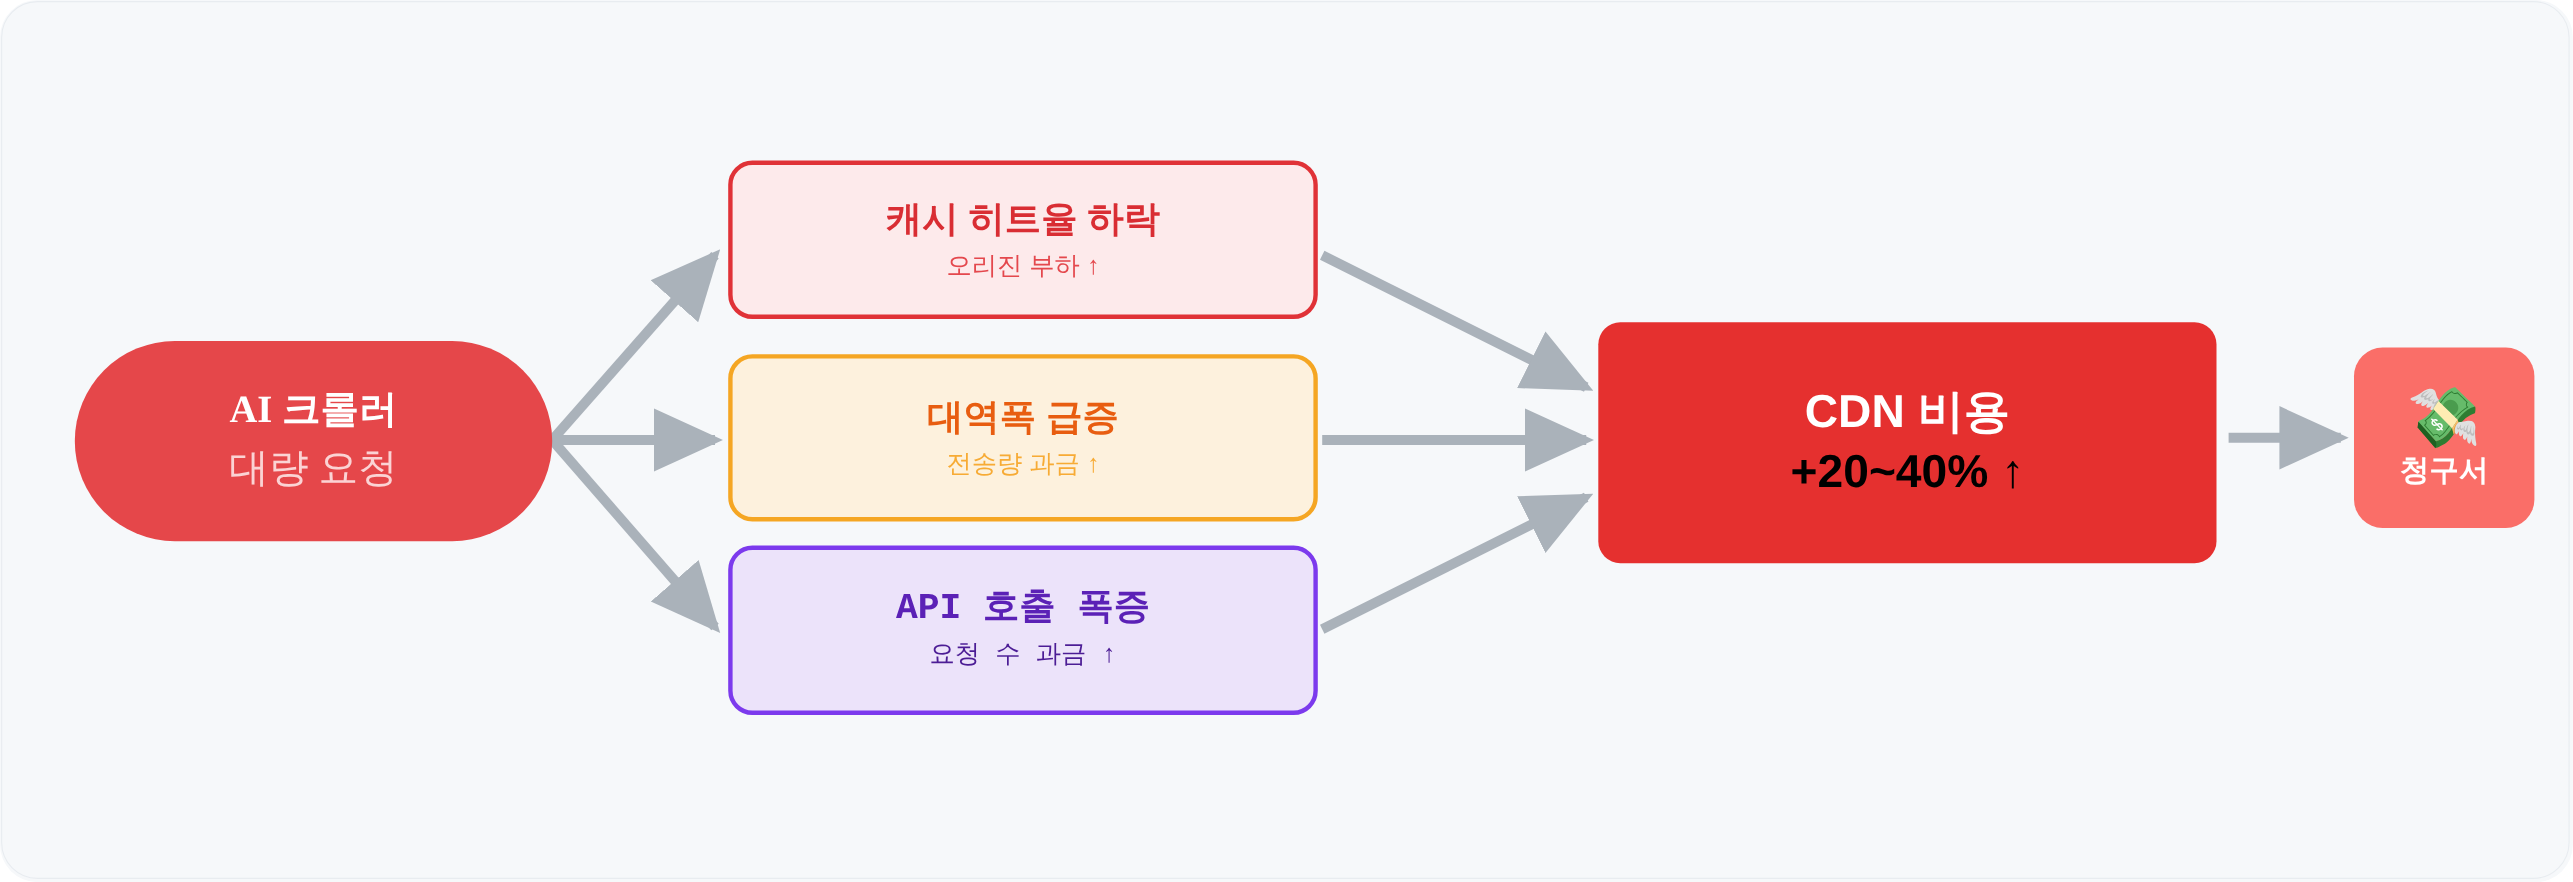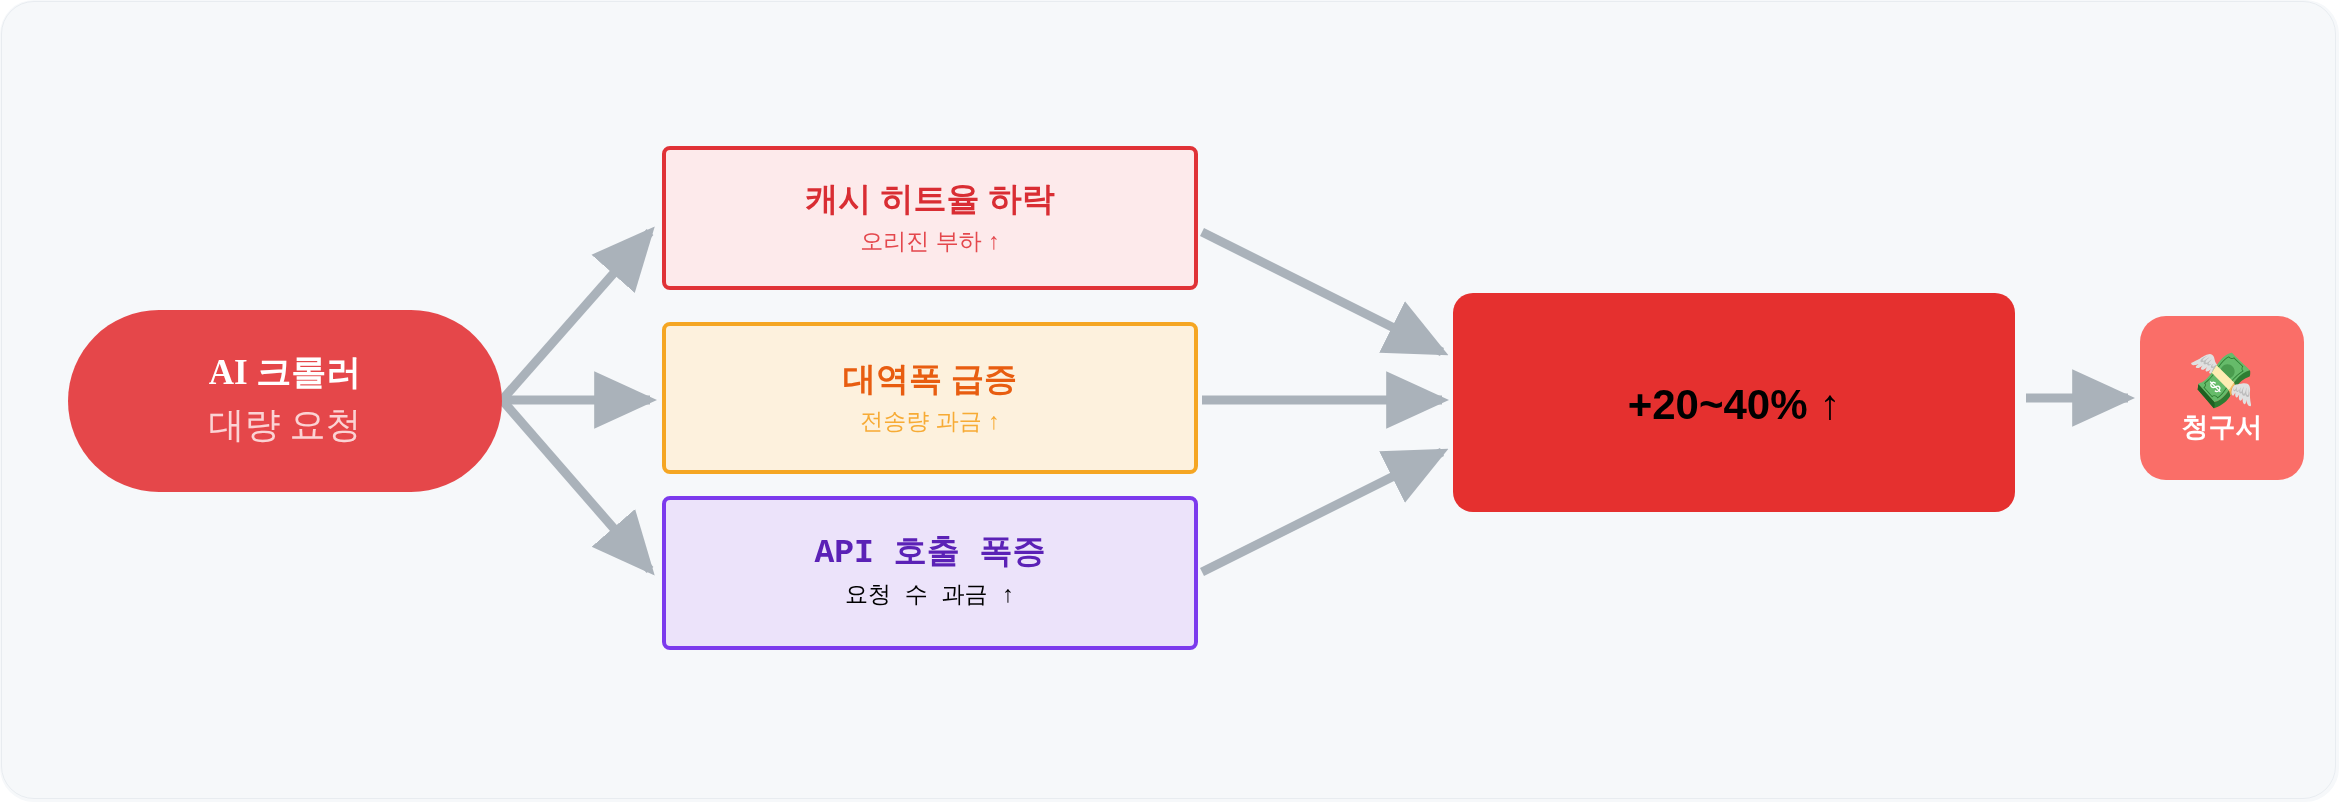--- a/index.html
+++ b/index.html
@@ -85,21 +85,21 @@
     line-height: 1.3;
     margin-top: 8px;
   }
 
   
   .stage {
     left: 662px;
     width: 536px;
     border-width: 4px;
     border-style: solid;
-    border-radius: 8px;
+    border-radius: 22px;
   }
   .stage .n-title {
     font-size: 33px;
     font-weight: bold;
     line-height: 1.15;
   }
   .stage .n-sub {
     font-size: 23px;
     line-height: 1.3;
     margin-top: 9px;
@@ -124,21 +124,21 @@
   #stage-bandwidth .n-sub   { color: #f7ab35; }
 
   #stage-api {
     top: 496px;
     height: 154px;
     background: #ece3fa;
     border-color: #7c3aed;
     font-family: Liberation Mono, monospace;
   }
   #stage-api .n-title { color: #5b21b6; }
-  #stage-api .n-sub   { color: #000000; }
+  #stage-api .n-sub   { color: #4c1d95; }
 
   
   #cost-node {
     left: 1453px;
     top: 293px;
     width: 562px;
     height: 219px;
     background: #e5302f;
     border-radius: 20px;
   }
@@ -217,20 +217,21 @@
     <div class="n-title">대역폭 급증</div>
     <div class="n-sub">전송량 과금 ↑</div>
   </div>
 
   <div class="node stage" id="stage-api">
     <div class="n-title">API 호출 폭증</div>
     <div class="n-sub">요청 수 과금 ↑</div>
   </div>
 
   <div class="node" id="cost-node">
+    <div class="n-title">CDN 비용</div>
     <div class="n-sub">+20~40% ↑</div>
   </div>
 
   <div class="node" id="invoice-node">
     <div class="n-emoji">💸</div>
     <div class="n-title">청구서</div>
   </div>
 
 </div>
 

